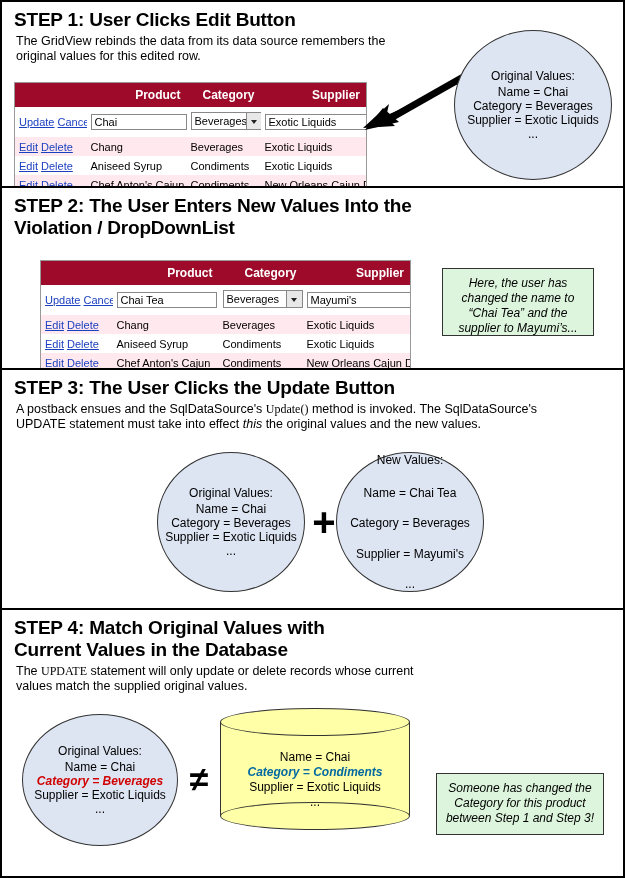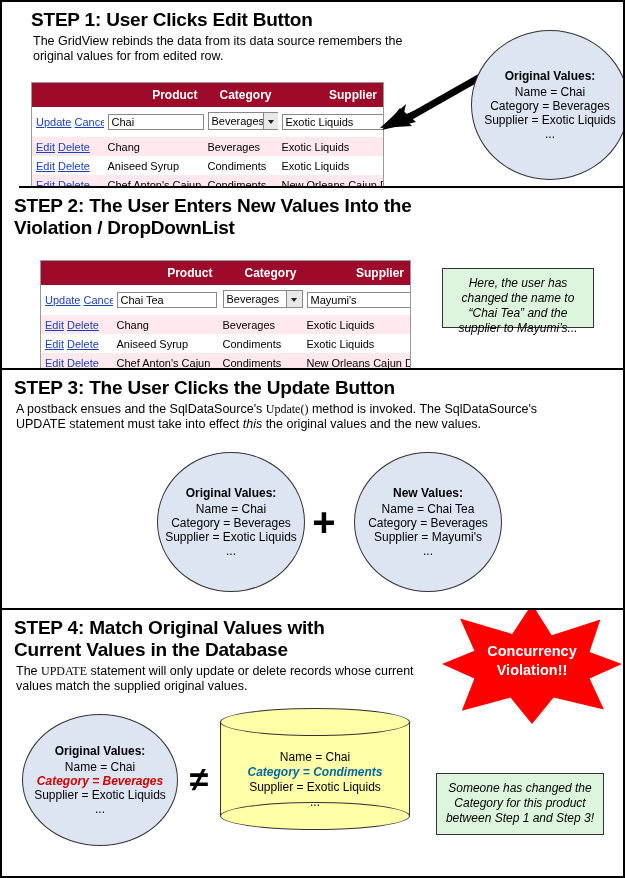--- a/index.html
+++ b/index.html
@@ -127,21 +127,21 @@
     background: #dde4f2;
     border: 1px solid #333;
     text-align: center;
     box-sizing: border-box;
     display: flex;
     flex-direction: column;
     justify-content: center;
     align-items: center;
   }
   .circle .ctitle {
-    font-weight: bold;
+    font-weight: normal;
     font-size: 12px;
     margin-bottom: 2px;
   }
   .circle .cline {
     font-size: 12px;
     line-height: 14px;
   }
   .circle .cline.hl {
     color: #d00000;
     font-weight: bold;
@@ -245,25 +245,25 @@
     font-weight: bold;
     color: #ffffff;
     line-height: 19px;
   }
 </style>
 </head>
 <body>
 
 <div class="page">
 
-  <div class="step" style="height:186px;margin-left:17px;">
+  <div class="step" style="height:186px;">
     <div class="step-title">STEP 1: User Clicks Edit Button</div>
     <div class="step-desc">
       <span>The GridView rebinds the data from its data source remembers the</span><br>
-      <span>original values for from edited row.</span>
+      <span>original values for this edited row.</span>
     </div>
 
     <table class="grid" style="position:absolute; left:12px; top:80px; width:352px;">
       <colgroup>
           <col style="width:72px">
           <col style="width:100px">
           <col style="width:74px">
           <col style="width:106px">
         </colgroup>
       <tbody>
@@ -391,66 +391,59 @@
           <span class="lnk">Edit</span>
           <span class="lnk">Delete</span>
         </td>
         <td>Chef Anton's Cajun</td>
         <td>Condiments</td>
         <td>New Orleans Cajun Delights</td>
       </tr>
     </tbody>
       </table>
 
-    <div class="callout" style="position:absolute; left:440px; top:80px; width:152px; height:60px;">Here, the user has changed the name to “Chai Tea” and the supplier to Mayumi’s...</div>
+    <div class="callout" style="position:absolute; left:440px; top:80px; width:152px; height:68px;">Here, the user has changed the name to “Chai Tea” and the supplier to Mayumi’s...</div>
   </div>
 
   <div class="step" style="height:240px;">
     <div class="step-title">STEP 3: The User Clicks the Update Button</div>
     <div class="step-desc">
       <span>A postback ensues and the SqlDataSource's </span><span class="mono">Update()</span><span> method is invoked. The SqlDataSource's</span><br>
       <span>UPDATE statement must take into effect </span><em class="it">this</em><span> the original values and the new values.</span>
     </div>
 
     <div class="circle" style="position:absolute; left:155px; top:82px; width:148px; height:140px;">
       <div class="ctitle">Original Values:</div>
       <div class="cline">Name = Chai</div>
       <div class="cline">Category = Beverages</div>
       <div class="cline">Supplier = Exotic Liquids</div>
       <div class="cline">...</div>
     </div>
 
     <div class="plus" style="position:absolute; left:308px; top:132px; width:28px; text-align:center;">+</div>
 
-    <div class="circle" style="position:absolute; left:352px; top:82px; width:148px; height:140px;">
+    <div class="circle" style="position:absolute; left:334px; top:82px; width:148px; height:140px;justify-content:space-between;">
       <div class="ctitle">New Values:</div>
       <div class="cline">Name = Chai Tea</div>
       <div class="cline">Category = Beverages</div>
       <div class="cline">Supplier = Mayumi's</div>
       <div class="cline">...</div>
     </div>
   </div>
 
   <div class="step" style="height:266px;">
     <div class="step-title" style="margin-bottom:0;">
       <div>STEP 4: Match Original Values with</div>
       <div>Current Values in the Database</div>
     </div>
     <div class="step-desc" style="margin-top:3px;">
       <span>The </span><span class="mono">UPDATE</span><span> statement will only update or delete records whose current</span><br>
       <span>values match the supplied original values.</span>
     </div>
 
-    <div class="star-wrap" style="left:440px; top:-6px;">
-      <div class="star"></div>
-      <div class="star-label">
-        <div>Concurrency</div>
-        <div>Violation!!</div>
-      </div>
-    </div>
 
     <div class="circle" style="position:absolute; left:20px; top:104px; width:156px; height:132px;">
       <div class="ctitle">Original Values:</div>
       <div class="cline">Name = Chai</div>
       <div class="cline hl">Category = Beverages</div>
       <div class="cline">Supplier = Exotic Liquids</div>
       <div class="cline">...</div>
     </div>
 
     <div class="neq" style="position:absolute; left:182px; top:152px; width:30px; text-align:center;">≠</div>

